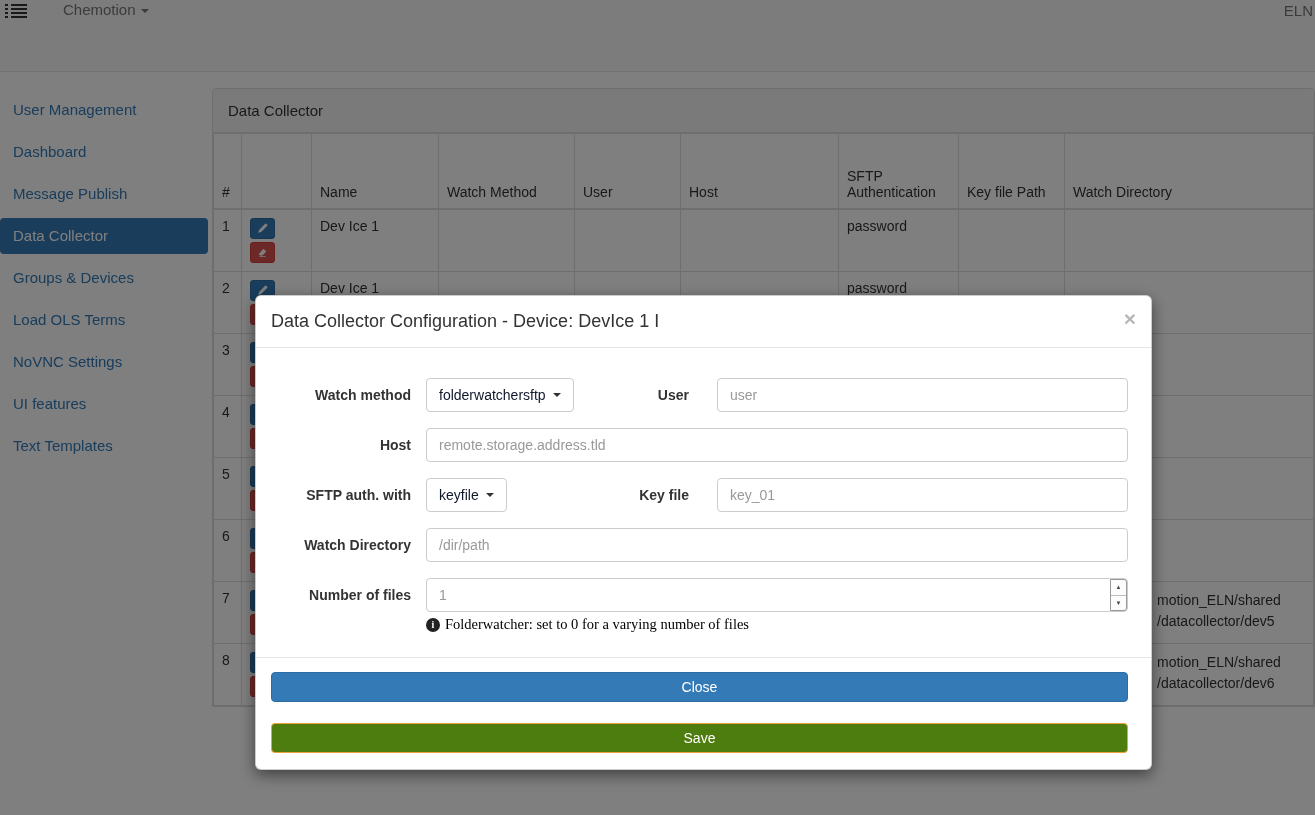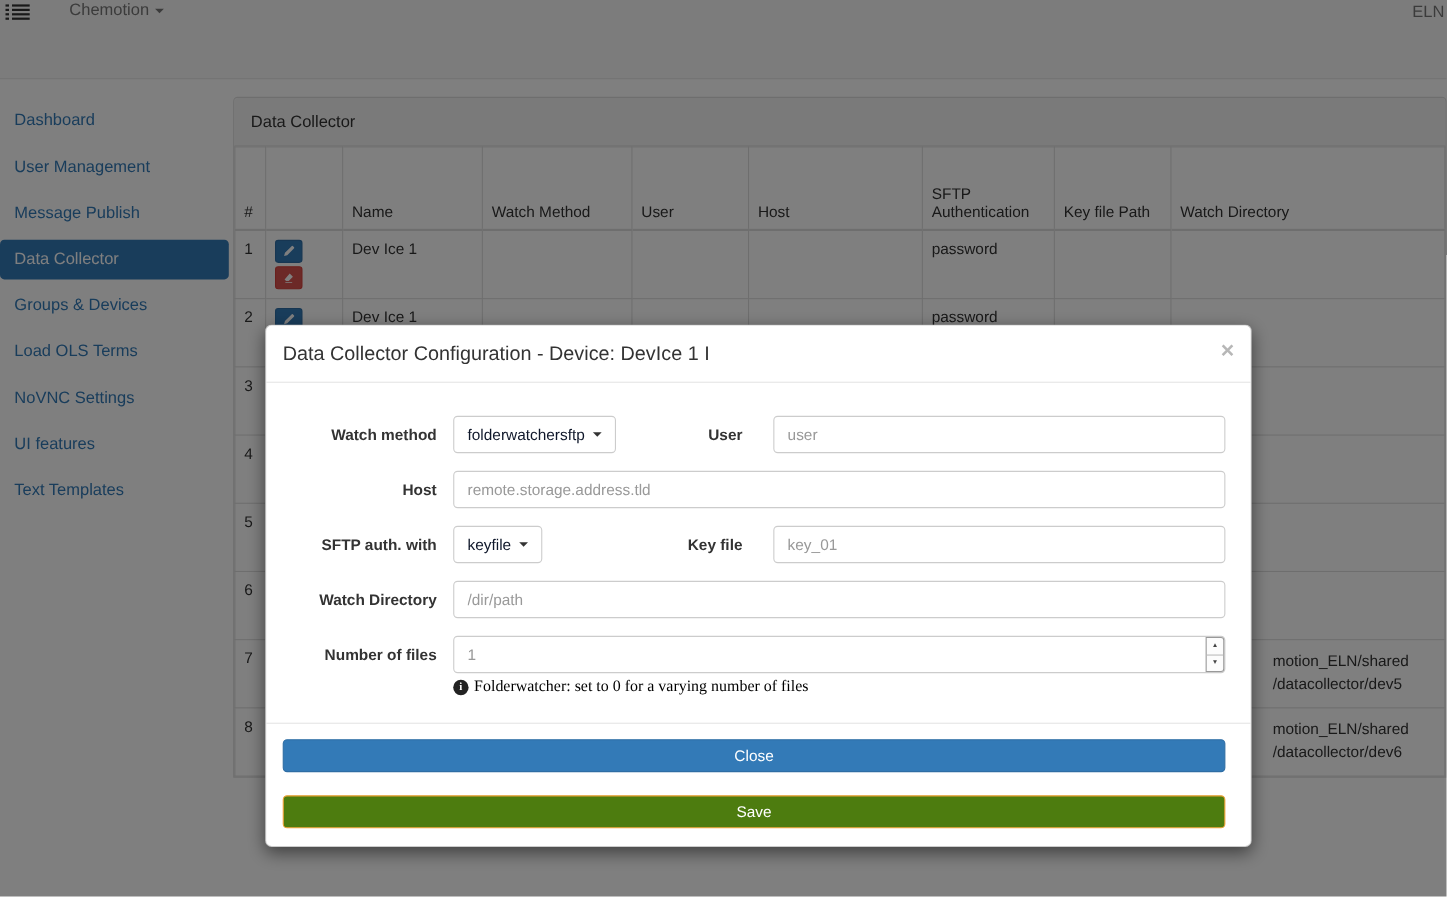--- a/index.html
+++ b/index.html
@@ -37,21 +37,21 @@
   td.wd-clipped { padding-left:92px; line-height:21px; }
   .row-actions { display:flex; flex-direction:column; gap:3px; width:25px; }
   .btn-xs { width:25px; height:21px; border-radius:3px; display:flex; align-items:center;
     justify-content:center; cursor:pointer; padding:0; }
   .btn-edit { background:#337ab7; border:1px solid #2e6da4; }
   .btn-del  { background:#d9534f; border:1px solid #d43f3a; }
   .btn-xs svg { width:11px; height:11px; fill:#fff; }
 
   
   .backdrop { position:fixed; inset:0; background:rgba(0,0,0,0.5); z-index:10; }
-  .modal { position:fixed; left:241px; top:295px; width:897px; z-index:20; background:#fff;
+  .modal { position:fixed; left:255px; top:295px; width:897px; z-index:20; background:#fff;
     border:1px solid rgba(0,0,0,.2); border-radius:6px; box-shadow:0 5px 15px rgba(0,0,0,.5); }
   .modal-header { position:relative; padding:15px; border-bottom:1px solid #e5e5e5; }
   .modal-title { font-size:18px; color:#333; }
   .modal-close { position:absolute; right:15px; top:12px; font-size:21px; font-weight:bold;
     color:#b7b7b7; background:none; border:none; cursor:pointer; line-height:1; }
   .modal-body { padding:30px 23px 15px 15px; }
   .form-row { display:flex; align-items:center; height:34px; margin-bottom:16px; }
   .lbl1 { flex:0 0 140px; margin-right:15px; text-align:right; font-weight:bold; font-size:14px; color:#333; }
   .lbl2 { flex:1; margin-right:28px; text-align:right; font-weight:bold; font-size:14px; color:#333; }
   .dd-btn { height:34px; padding:6px 12px; background:#fff; border:1px solid #ccc; border-radius:4px;
@@ -89,22 +89,22 @@
       <i></i>
       <i></i>
       <i></i>
       <i></i>
     </div>
   <div class="brand"><span>Chemotion</span><span class="caret"></span></div>
   <div class="brand-right">ELN</div>
 </div>
 
 <nav class="sidebar" id="sidebar">
+    <a class="">User Management</a>
     <a class="">Dashboard</a>
-    <a class="">User Management</a>
     <a class="">Message Publish</a>
     <a class="active">Data Collector</a>
     <a class="">Groups &amp; Devices</a>
     <a class="">Load OLS Terms</a>
     <a class="">NoVNC Settings</a>
     <a class="">UI features</a>
     <a class="">Text Templates</a>
   </nav>
 
 <main class="content">

